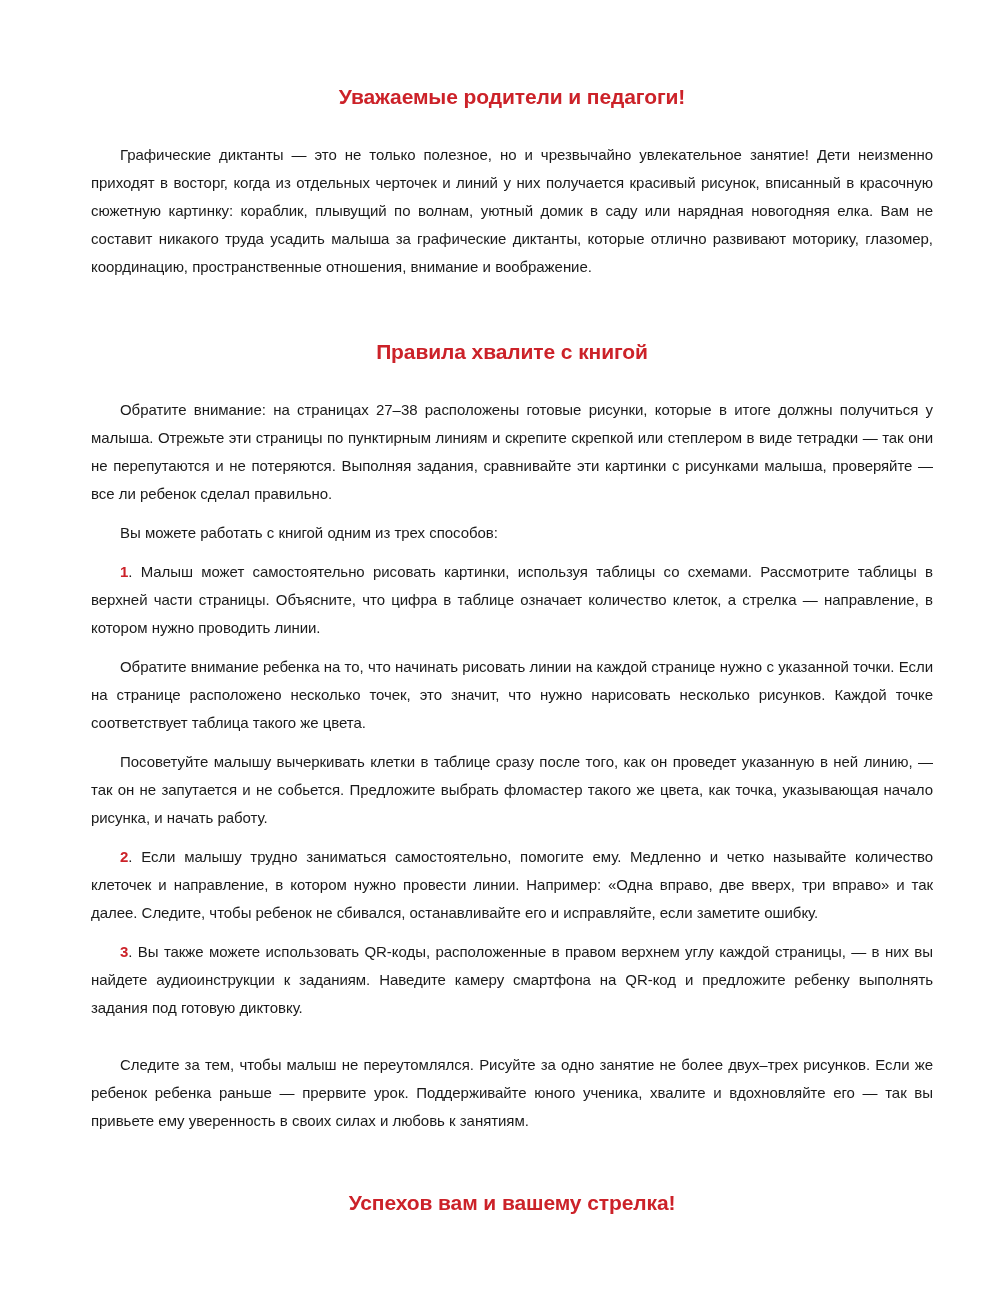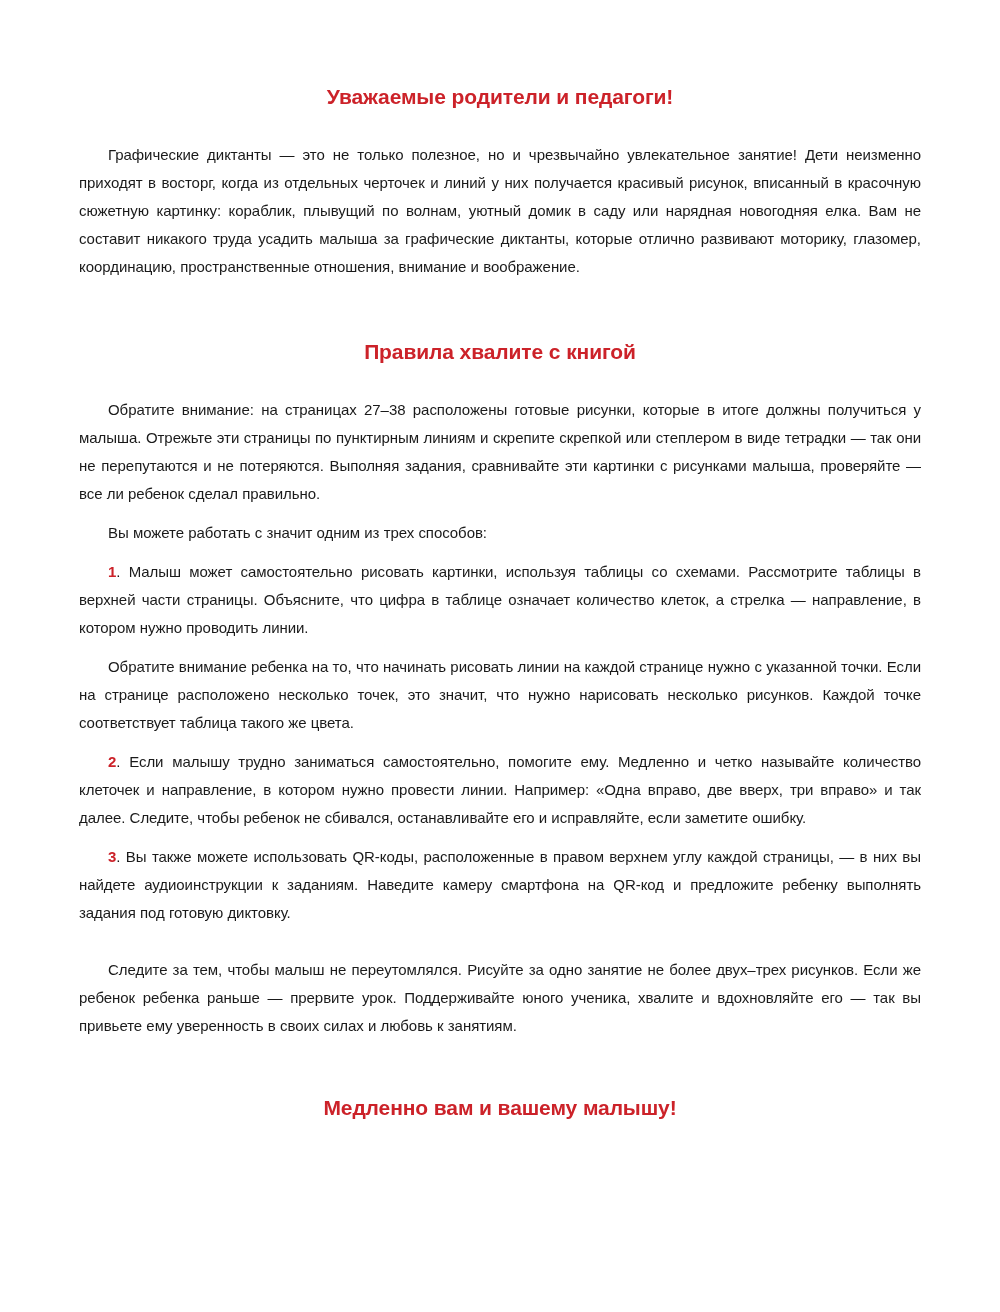--- a/index.html
+++ b/index.html
@@ -19,21 +19,21 @@
     width: 1000px;
     height: 1312px;
     margin: 0 auto;
     background: #ffffff;
     box-sizing: border-box;
     overflow: hidden;
   }
 
   .content {
     position: absolute;
-    left: 68px;
+    left: 80px;
     top: 0;
     width: 864px;
   }
 
   
   .heading {
     color: #cc2229;
     font-weight: bold;
     font-size: 21px;
     line-height: 26px;
@@ -95,29 +95,30 @@
   <div class="content">
 
     <h1 class="heading heading-main">Уважаемые родители и педагоги!</h1>
 
     <p class="para indent block-gap-intro">Графические диктанты — это не только полезное, но и чрезвычайно увлекательное занятие! Дети неизменно приходят в восторг, когда из отдельных черточек и линий у них получается красивый рисунок, вписанный в красочную сюжетную картинку: кораблик, плывущий по волнам, уютный домик в саду или нарядная новогодняя елка. Вам не составит никакого труда усадить малыша за графические диктанты, которые отлично развивают моторику, глазомер, координацию, пространственные отношения, внимание и воображение.</p>
 
     <h2 class="heading heading-rules">Правила хвалите с книгой</h2>
 
     <p class="para indent block-gap-rules">Обратите внимание: на страницах 27–38 расположены готовые рисунки, которые в итоге должны получиться у малыша. Отрежьте эти страницы по пунктирным линиям и скрепите скрепкой или степлером в виде тетрадки — так они не перепутаются и не потеряются. Выполняя задания, сравнивайте эти картинки с рисунками малыша, проверяйте — все ли ребенок сделал правильно.</p>
 
-    <p class="para indent">Вы можете работать с значит одним из трех способов:</p>
+    <p class="para indent">Вы можете работать с книгой одним из трех способов:</p>
 
     <p class="para indent"><span class="marker">1</span><span class="marker-dot">.</span><span> Малыш может самостоятельно рисовать картинки, используя таблицы со схемами. Рассмотрите таблицы в верхней части страницы. Объясните, что цифра в таблице означает количество клеток, а стрелка — направление, в котором нужно проводить линии.</span></p>
 
     <p class="para indent">Обратите внимание ребенка на то, что начинать рисовать линии на каждой странице нужно с указанной точки. Если на странице расположено несколько точек, это значит, что нужно нарисовать несколько рисунков. Каждой точке соответствует таблица такого же цвета.</p>
 
+    <p class="para indent">Посоветуйте малышу вычеркивать клетки в таблице сразу после того, как он проведет указанную в ней линию, — так он не запутается и не собьется. Предложите выбрать фломастер такого же цвета, как точка, указывающая начало рисунка, и начать работу.</p>
 
     <p class="para indent"><span class="marker">2</span><span class="marker-dot">.</span><span> Если малышу трудно заниматься самостоятельно, помогите ему. Медленно и четко называйте количество клеточек и направление, в котором нужно провести линии. Например: «Одна вправо, две вверх, три вправо» и так далее. Следите, чтобы ребенок не сбивался, останавливайте его и исправляйте, если заметите ошибку.</span></p>
 
     <p class="para indent"><span class="marker">3</span><span class="marker-dot">.</span><span> Вы также можете использовать QR-коды, расположенные в правом верхнем углу каждой страницы, — в них вы найдете аудиоинструкции к заданиям. Наведите камеру смартфона на QR-код и предложите ребенку выполнять задания под готовую диктовку.</span></p>
 
     <p class="para indent block-gap-final">Следите за тем, чтобы малыш не переутомлялся. Рисуйте за одно занятие не более двух–трех рисунков. Если же ребенок ребенка раньше — прервите урок. Поддерживайте юного ученика, хвалите и вдохновляйте его — так вы привьете ему уверенность в своих силах и любовь к занятиям.</p>
 
-    <h2 class="heading heading-closing">Медленно вам и вашему малышу!</h2>
+    <h2 class="heading heading-closing">Успехов вам и вашему стрелка!</h2>
 
   </div>
 </div>
 
 </body></html>

